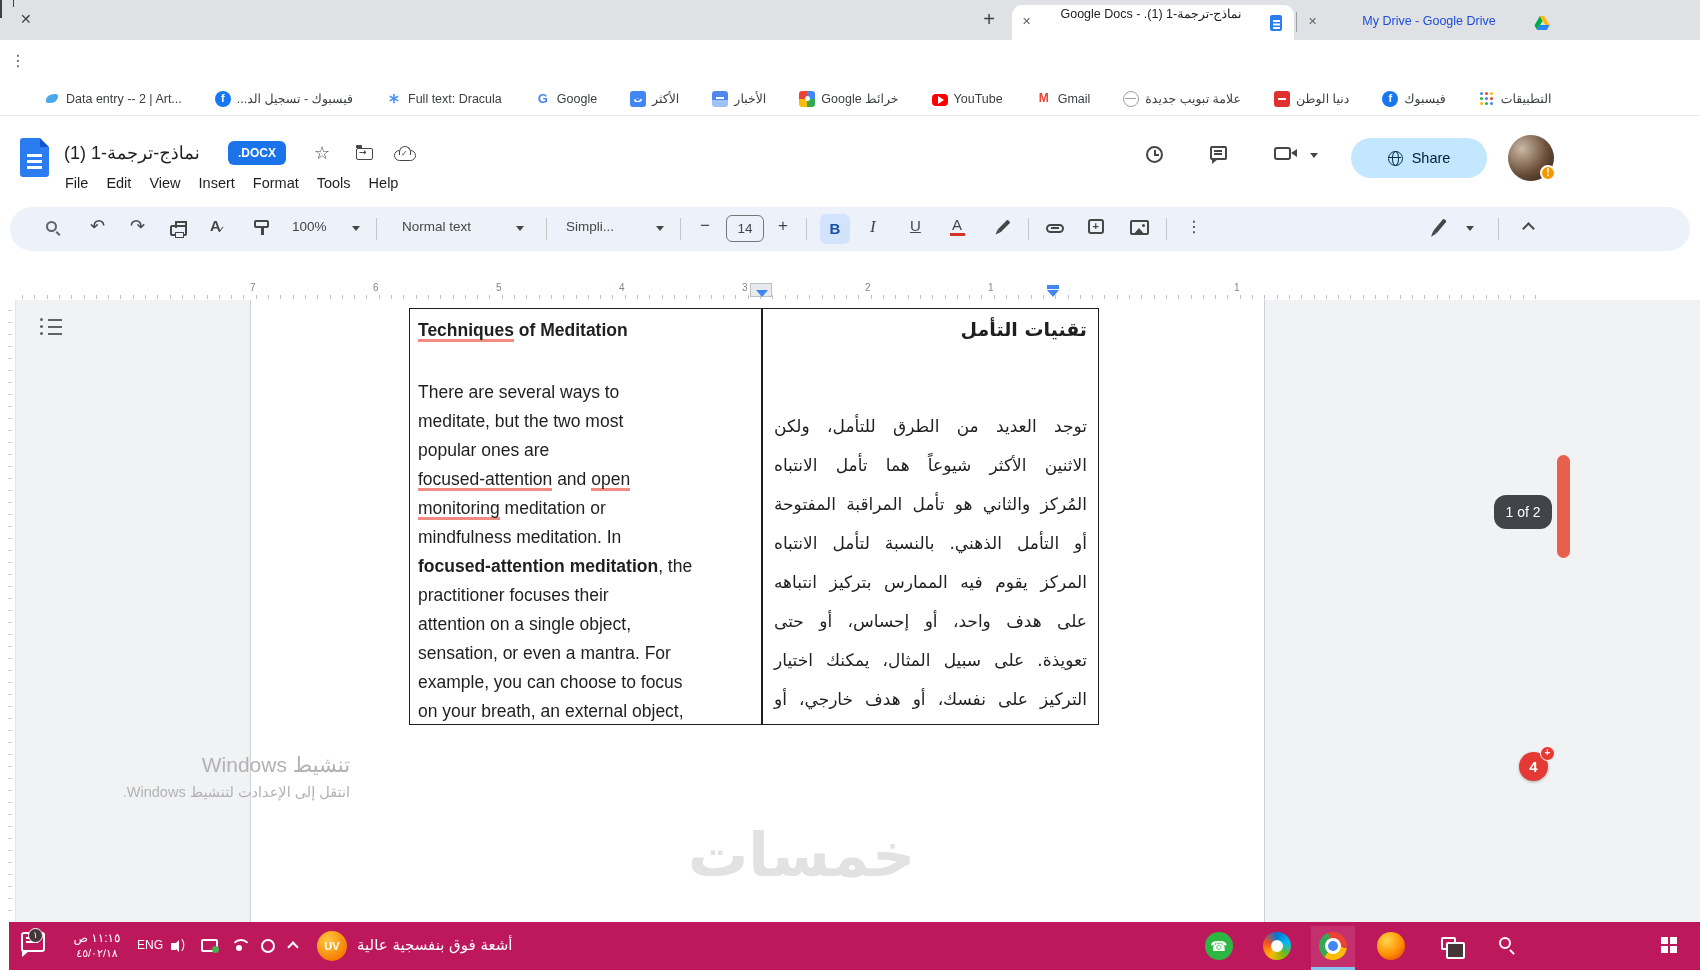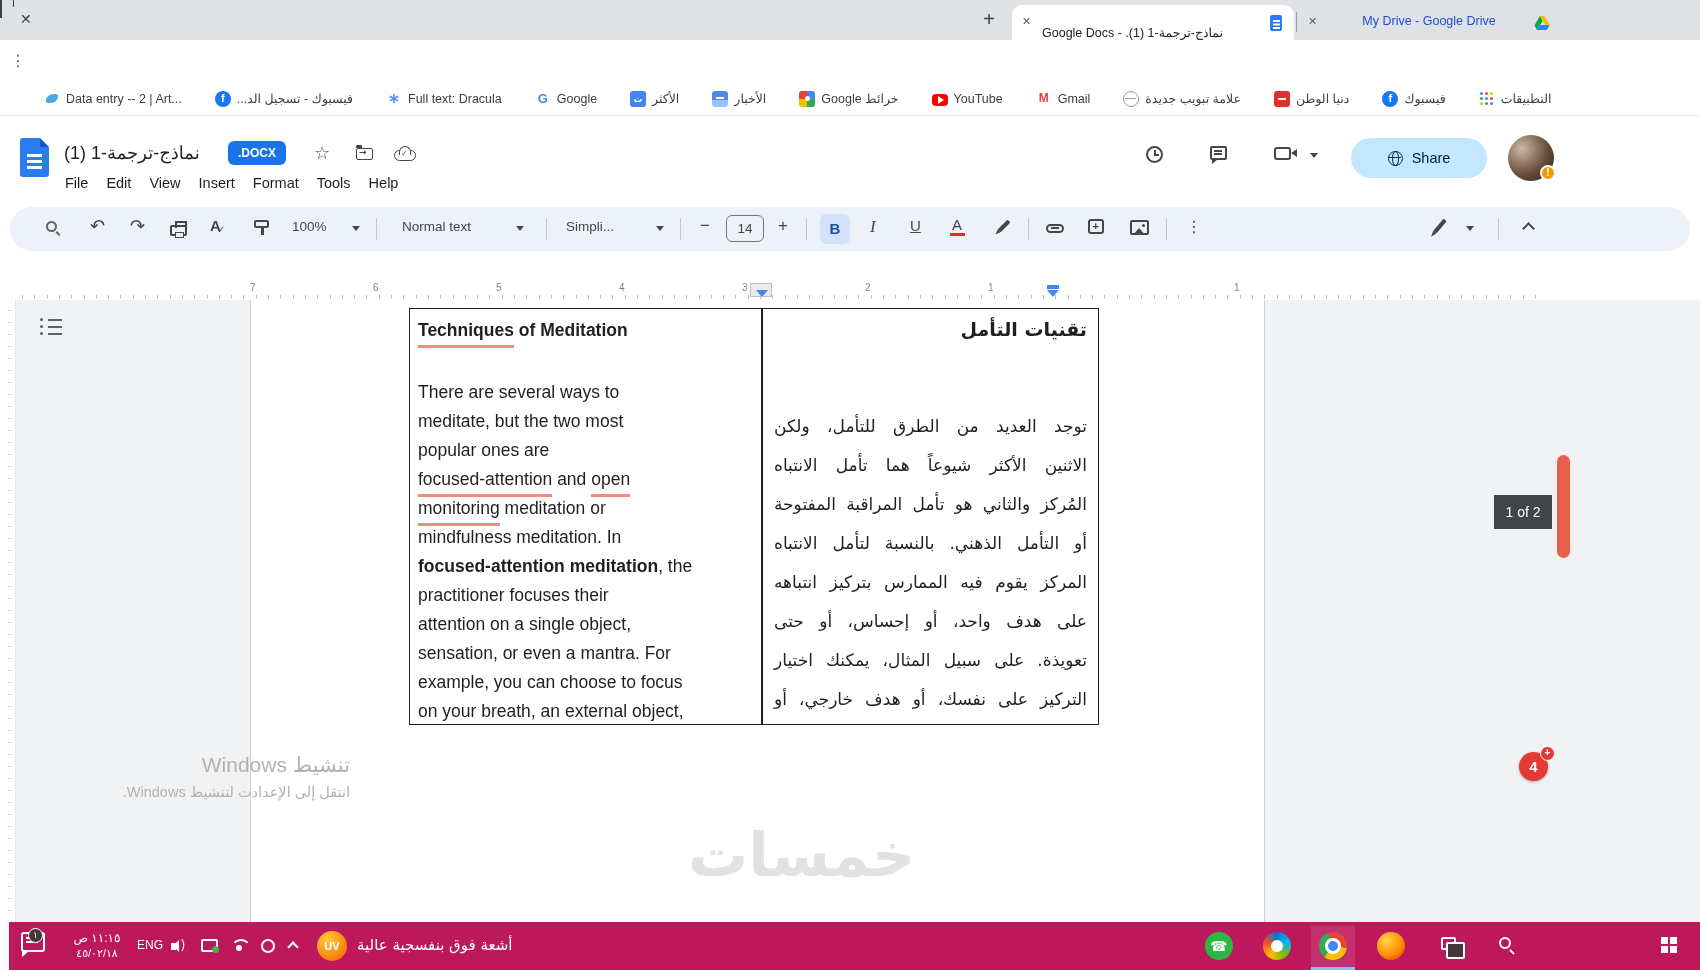--- a/index.html
+++ b/index.html
@@ -11,21 +11,21 @@
 
 #tabbar{position:absolute;left:0;top:0;width:1700px;height:40px;background:#dfe1e5}
 .winbtn{position:absolute;top:11px;color:#3c4043;font-size:14px;cursor:default}
 #win-close{left:20px}
 #win-restore{left:62px;top:14px;width:11px;height:11px;border:1.5px solid #3c4043;background:#dfe1e5}
 #win-restore::after{content:"";position:absolute;left:2px;top:-5px;width:11px;height:11px;border:1.5px solid #3c4043;border-left:none;border-bottom:none}
 #win-min{left:112px;top:18px;width:14px;height:2px;background:#3c4043}
 #newtab-btn{position:absolute;left:975px;top:6px;width:28px;height:28px;border-radius:50%;text-align:center;font-size:20px;line-height:27px;color:#3c4043}
 .tab{position:absolute;top:5px;height:35px}
 #tab-active{left:1012px;width:282px;background:#fff;border-radius:10px 10px 0 0}
-#tab-active .tab-title{position:absolute;left:30px;right:34px;top:20px;font-size:12.5px;color:#202124;white-space:nowrap;overflow:hidden;direction:rtl;text-align:left}
+#tab-active .tab-title{position:absolute;left:30px;right:34px;top:1px;font-size:12.5px;color:#202124;white-space:nowrap;overflow:hidden;direction:rtl;text-align:center}
 #tab2{left:1298px;width:262px}
 #tab2::before{content:"";position:absolute;left:-2px;top:7px;width:1px;height:20px;background:#9aa0a6}
 #tab2 .tab-title{position:absolute;left:32px;right:32px;top:9px;font-size:12.5px;color:#1d4ed8;white-space:nowrap;overflow:hidden;text-align:center}
 .tab-close{position:absolute;left:10px;top:10px;font-size:11px;color:#5f6368}
 .docfav{position:absolute;right:12px;top:10px;width:12px;height:16px;background:#2b7cf0;border-radius:2px}
 .docfav::after{content:"";position:absolute;left:2.5px;top:5px;width:7px;height:2px;background:#fff;box-shadow:0 3.5px 0 #fff,0 7px 0 #fff}
 .drivefav{position:absolute;right:10px;top:11px}
 
 
 #addrbar{position:absolute;left:0;top:40px;width:1700px;height:42px;background:#fff}
@@ -159,32 +159,32 @@
 #outline-btn::before{content:"";position:absolute;left:0;top:2px;width:3px;height:3px;background:#5f6368;border-radius:50%;box-shadow:0 7px 0 #5f6368,0 14px 0 #5f6368}
 #outline-btn::after{content:"";position:absolute;left:8px;top:2.5px;width:14px;height:2px;background:#5f6368;box-shadow:0 7px 0 #5f6368,0 14px 0 #5f6368}
 #page{position:absolute;left:250px;top:0;width:1015px;height:100%;background:#fff;border-left:1px solid #cdd1d5;border-right:1px solid #cdd1d5}
 #ttable{position:absolute;left:158px;top:8px;width:690px;height:417px;border:1.5px solid #1f1f1f}
 #cell-divider{position:absolute;left:351px;top:0;width:1.5px;height:100%;background:#1f1f1f}
 #encell{position:absolute;left:0;top:0;width:351px;height:100%;padding:6px 8px;overflow:hidden}
 #en-title{font-size:17.5px;font-weight:700;color:#1f1f1f;line-height:30px;white-space:nowrap}
 #en-gap{height:33px}
 .t-line{font-size:17.5px;color:#1f1f1f;line-height:29px;height:29px;white-space:nowrap}
 .t-line .b{font-weight:700}
-.msp{background-image:linear-gradient(#f28b82,#f28b82);background-size:100% 3.5px;background-position:0 100%;background-repeat:no-repeat;padding-bottom:8px}
+.msp{background-image:linear-gradient(#f28b82,#f28b82);background-size:100% 3.5px;background-position:0 100%;background-repeat:no-repeat;padding-bottom:2px}
 #arcell{position:absolute;left:353px;right:0;top:0;bottom:0;padding:4px 11px;direction:rtl;overflow:hidden}
 #ar-title{font-family:"DejaVu Sans",sans-serif;font-size:19px;font-weight:700;color:#1f1f1f;line-height:32px;text-align:right}
 #ar-gap{height:62px}
 .a-line{font-family:"DejaVu Sans",sans-serif;font-size:17px;color:#1f1f1f;line-height:39px;height:39px;text-align:justify;text-align-last:justify;white-space:nowrap}
 #act-wm{position:absolute;left:50px;top:450px;width:300px;text-align:right;direction:rtl;color:#b2b2b2}
 #act-line1{font-size:21px;line-height:30px}
 #act-line2{font-size:14.5px;line-height:24px}
 #site-wm{position:absolute;left:688px;top:520px;font-family:"DejaVu Sans",sans-serif;font-size:60px;font-weight:700;color:#e2e2e2;direction:rtl;letter-spacing:2px}
 
 
-#page-indicator{position:absolute;left:1494px;top:495px;width:58px;height:34px;background:#414549;border-radius:0;color:#fff;font-size:14px;display:flex;align-items:center;justify-content:center;z-index:30}
+#page-indicator{position:absolute;left:1494px;top:495px;width:58px;height:34px;background:#414549;border-radius:12px;color:#fff;font-size:14px;display:flex;align-items:center;justify-content:center;z-index:30}
 #scroll-thumb{position:absolute;left:1557px;top:455px;width:13px;height:103px;background:#e8604c;border-radius:7px;z-index:29}
 #chat-badge{position:absolute;left:1519px;top:752px;width:29px;height:29px;border-radius:50%;background:#e53935;color:#fff;font-size:15px;font-weight:700;display:flex;align-items:center;justify-content:center;z-index:30;box-shadow:0 1px 3px rgba(0,0,0,.3)}
 #chat-badge-plus{position:absolute;left:1540px;top:746px;width:15px;height:15px;border-radius:50%;background:#e53935;border:1.5px solid #fff;color:#fff;font-size:10px;font-weight:700;line-height:12px;text-align:center;z-index:31}
 
 
 #taskbar{position:absolute;left:9px;top:922px;width:1700px;height:48px;background:#be185d;z-index:40}
 #tb-chat{position:absolute;left:12px;top:10px;width:24px;height:20px;border:2px solid #fff;border-radius:3px}
 #tb-chat::before{content:"";position:absolute;left:3px;top:3px;width:12px;height:1.5px;background:#fff;box-shadow:0 4px 0 #fff}
 #tb-chat::after{content:"";position:absolute;left:-1px;bottom:-7px;border-top:6px solid #fff;border-right:7px solid transparent}
 #tb-chat-badge{position:absolute;left:28px;top:928px;width:15px;height:15px;border:1.5px solid #fff;border-radius:50%;background:#453637;color:#fff;font-size:9px;line-height:12px;text-align:center;z-index:41}

